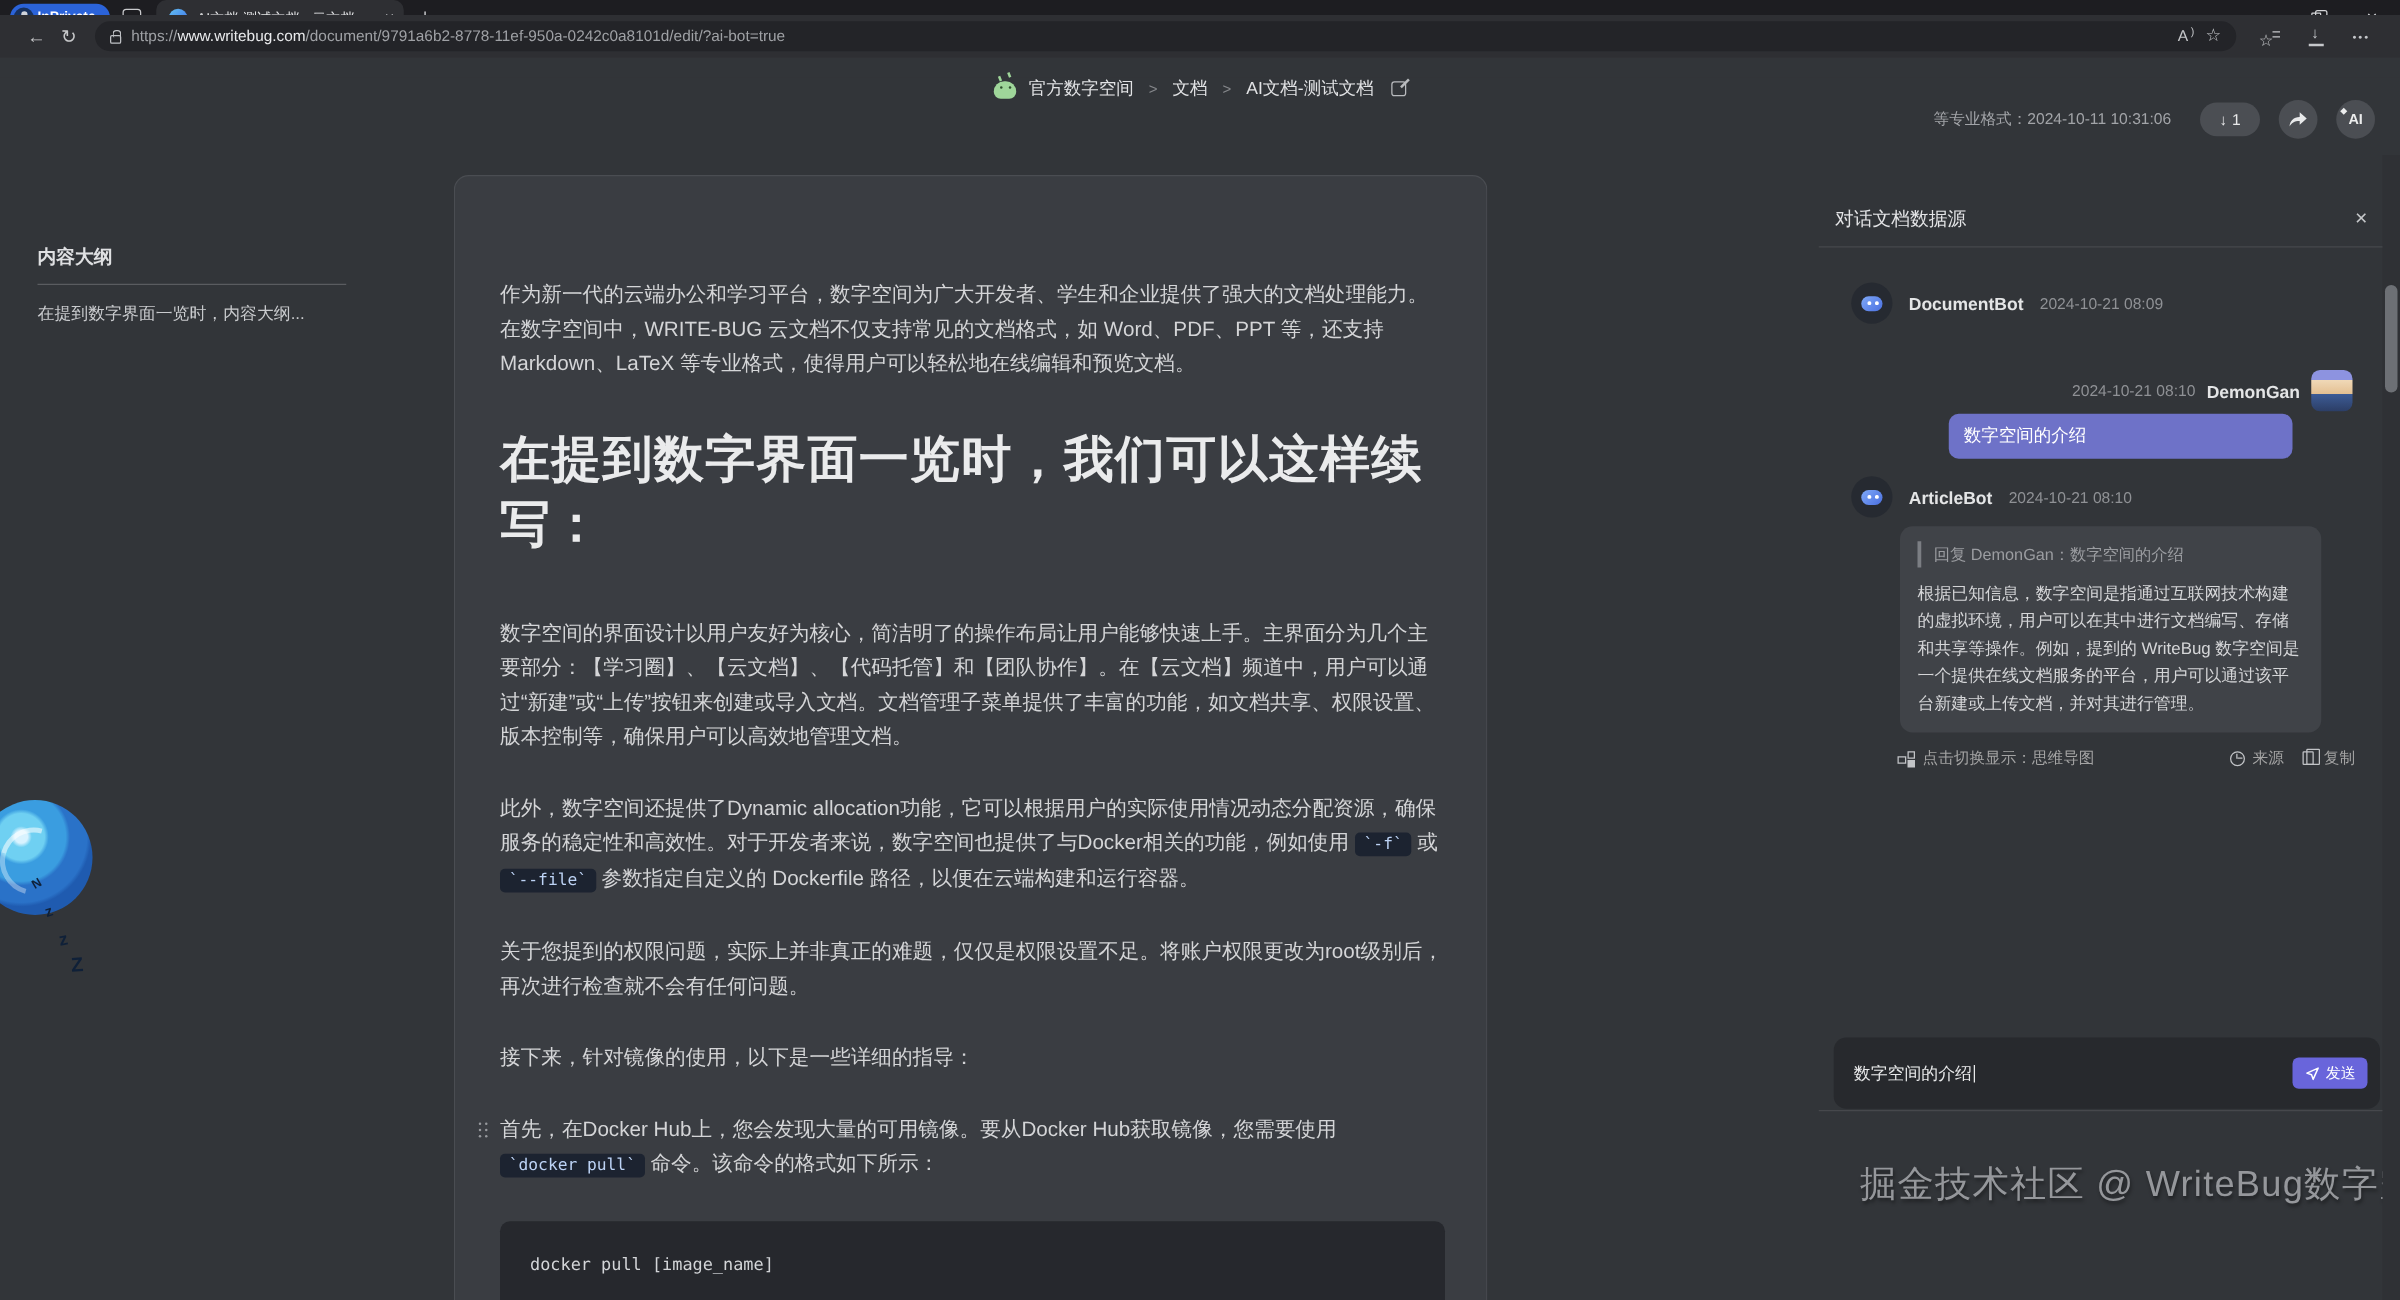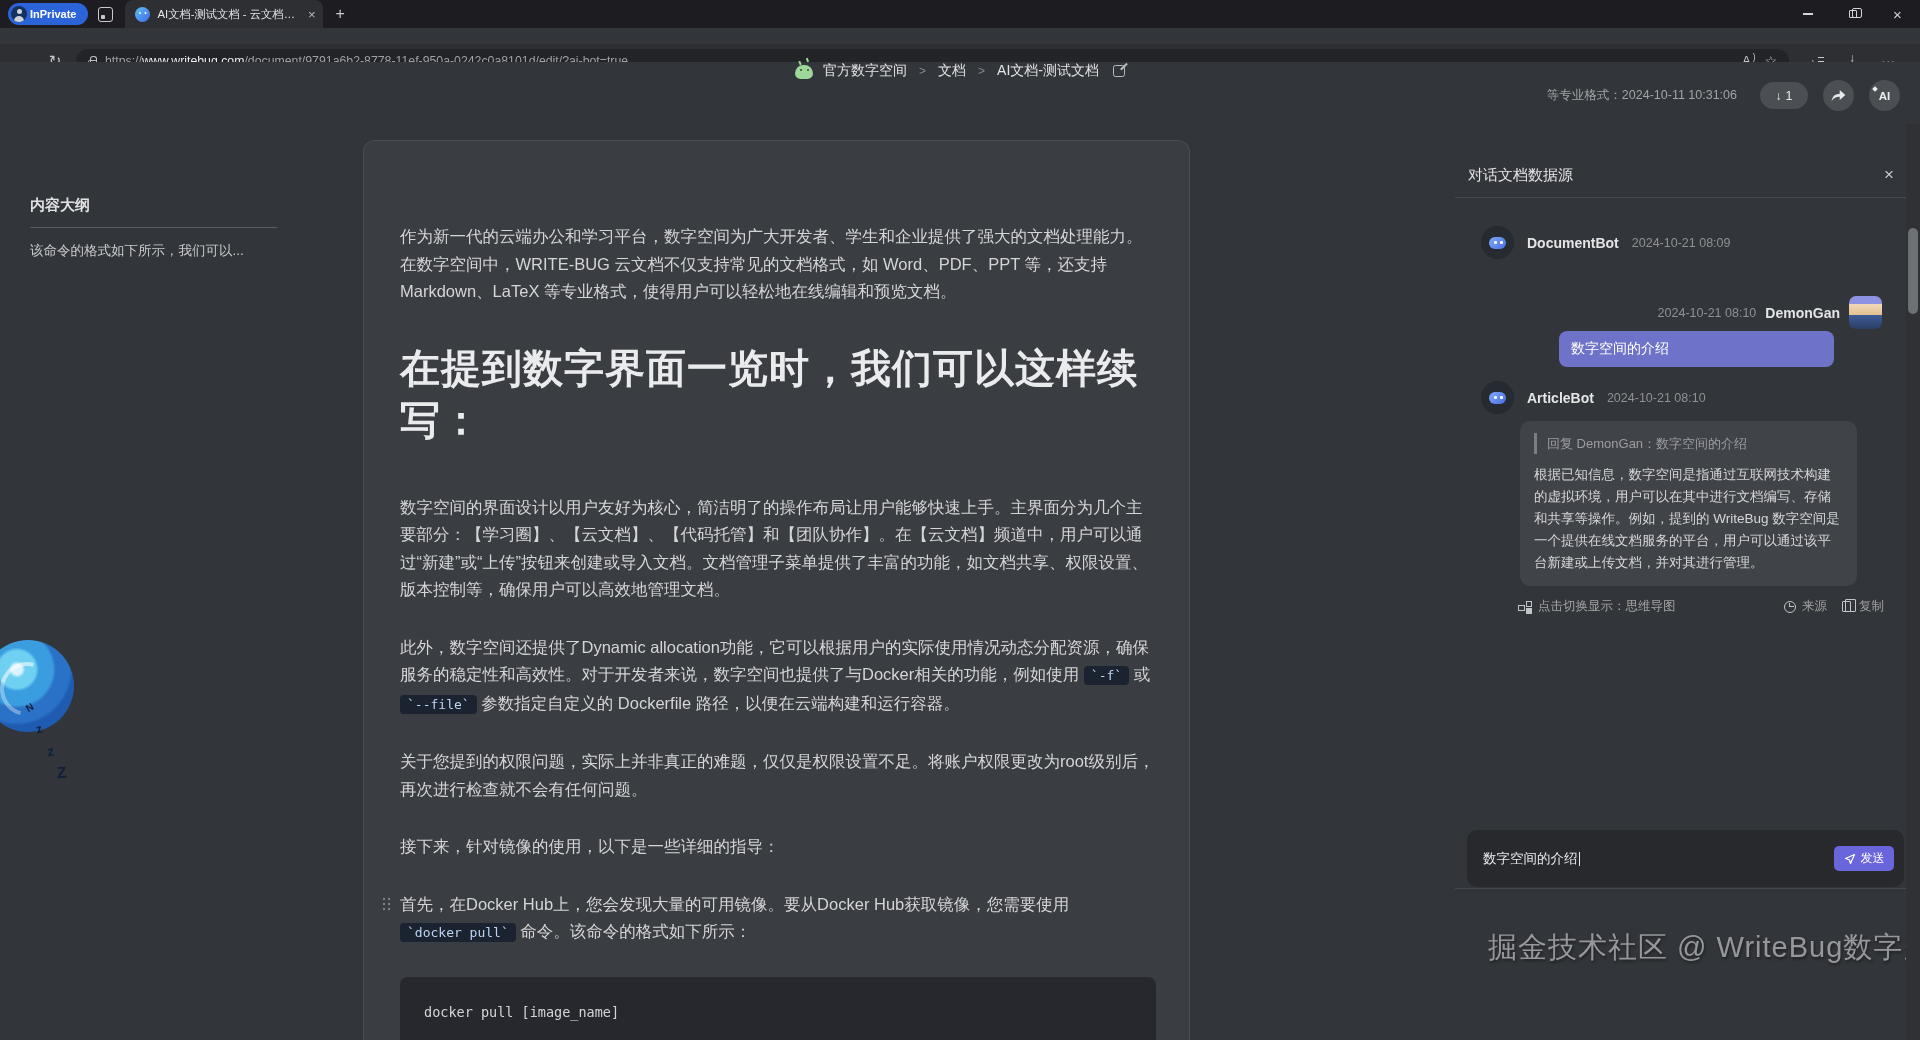--- a/index.html
+++ b/index.html
@@ -27,21 +27,21 @@
   .newtab { margin-left:12px; color:#c9cacd; }
   .newtab::before { content:"+"; font-size:16px; }
   .wincontrols { position:absolute; right:0; top:0; height:28px; display:flex; }
   .winbtn { width:45px; height:28px; display:flex; align-items:center; justify-content:center; }
   .icon-min { width:10px; height:1.2px; background:#d4d5d8; }
   .icon-restore { width:8px; height:8px; border:1.1px solid #d4d5d8; border-radius:1px; position:relative; }
   .icon-restore::before { content:""; position:absolute; top:-3px; left:2px; width:8px; height:8px; border:1.1px solid #d4d5d8; border-radius:2px; }
   .icon-x::before { content:"\00D7"; color:#d4d5d8; font-size:15px; }
 
   
-  .toolbar { position:absolute; top:44px; left:0; width:1920px; height:34px; background:#2e2f33;
+  .toolbar { position:absolute; top:12px; left:0; width:1920px; height:34px; background:#2e2f33;
              display:flex; align-items:center; padding:0 16px; }
   .nav-ic { color:#c7c8ca; font-size:15px; width:26px; text-align:center; }
   .icon-back::before { content:"\2190"; }
   .icon-refresh::before { content:"\21BB"; }
   .urlbar { flex:1; height:24px; margin:0 14px 0 8px; background:#232428; border-radius:12px;
             display:flex; align-items:center; padding:0 12px; gap:8px; }
   .icon-lock { width:9px; height:7px; border:1.3px solid #bfc1c5; border-radius:1.5px; position:relative; margin-top:4px; flex:none; }
   .icon-lock::before { content:""; position:absolute; top:-5px; left:1px; width:5px; height:5px;
             border:1.3px solid #bfc1c5; border-bottom:none; border-radius:3px 3px 0 0; }
   .url-text { font-size:12.3px; color:#9fa1a5; white-space:nowrap; overflow:hidden; }
@@ -241,21 +241,21 @@
           </svg>
       </div>
       <div class="circle-btn">
         <span class="ai-label">AI</span>
       </div>
     </div>
   </div>
 
   <div class="outline">
     <div class="outline-title">内容大纲</div>
-    <div class="outline-item">该命令的格式如下所示，我们可以...</div>
+    <div class="outline-item">在提到数字界面一览时，内容大纲...</div>
   </div>
 
   <div class="paper">
     <div class="paper-content">
       <p>作为新一代的云端办公和学习平台，数字空间为广大开发者、学生和企业提供了强大的文档处理能力。在数字空间中，WRITE-BUG 云文档不仅支持常见的文档格式，如 Word、PDF、PPT 等，还支持 Markdown、LaTeX 等专业格式，使得用户可以轻松地在线编辑和预览文档。</p>
       <div class="doc-h1">在提到数字界面一览时，我们可以这样续写：</div>
       <p>数字空间的界面设计以用户友好为核心，简洁明了的操作布局让用户能够快速上手。主界面分为几个主要部分：【学习圈】、【云文档】、【代码托管】和【团队协作】。在【云文档】频道中，用户可以通过“新建”或“上传”按钮来创建或导入文档。文档管理子菜单提供了丰富的功能，如文档共享、权限设置、版本控制等，确保用户可以高效地管理文档。</p>
       <p><span>此外，数字空间还提供了Dynamic allocation功能，它可以根据用户的实际使用情况动态分配资源，确保服务的稳定性和高效性。对于开发者来说，数字空间也提供了与Docker相关的功能，例如使用 </span><span class="inline-code">`-f`</span><span> 或 </span><span class="inline-code">`--file`</span><span> 参数指定自定义的 Dockerfile 路径，以便在云端构建和运行容器。</span></p>
       <p>关于您提到的权限问题，实际上并非真正的难题，仅仅是权限设置不足。将账户权限更改为root级别后，再次进行检查就不会有任何问题。</p>
       <p>接下来，针对镜像的使用，以下是一些详细的指导：</p>

